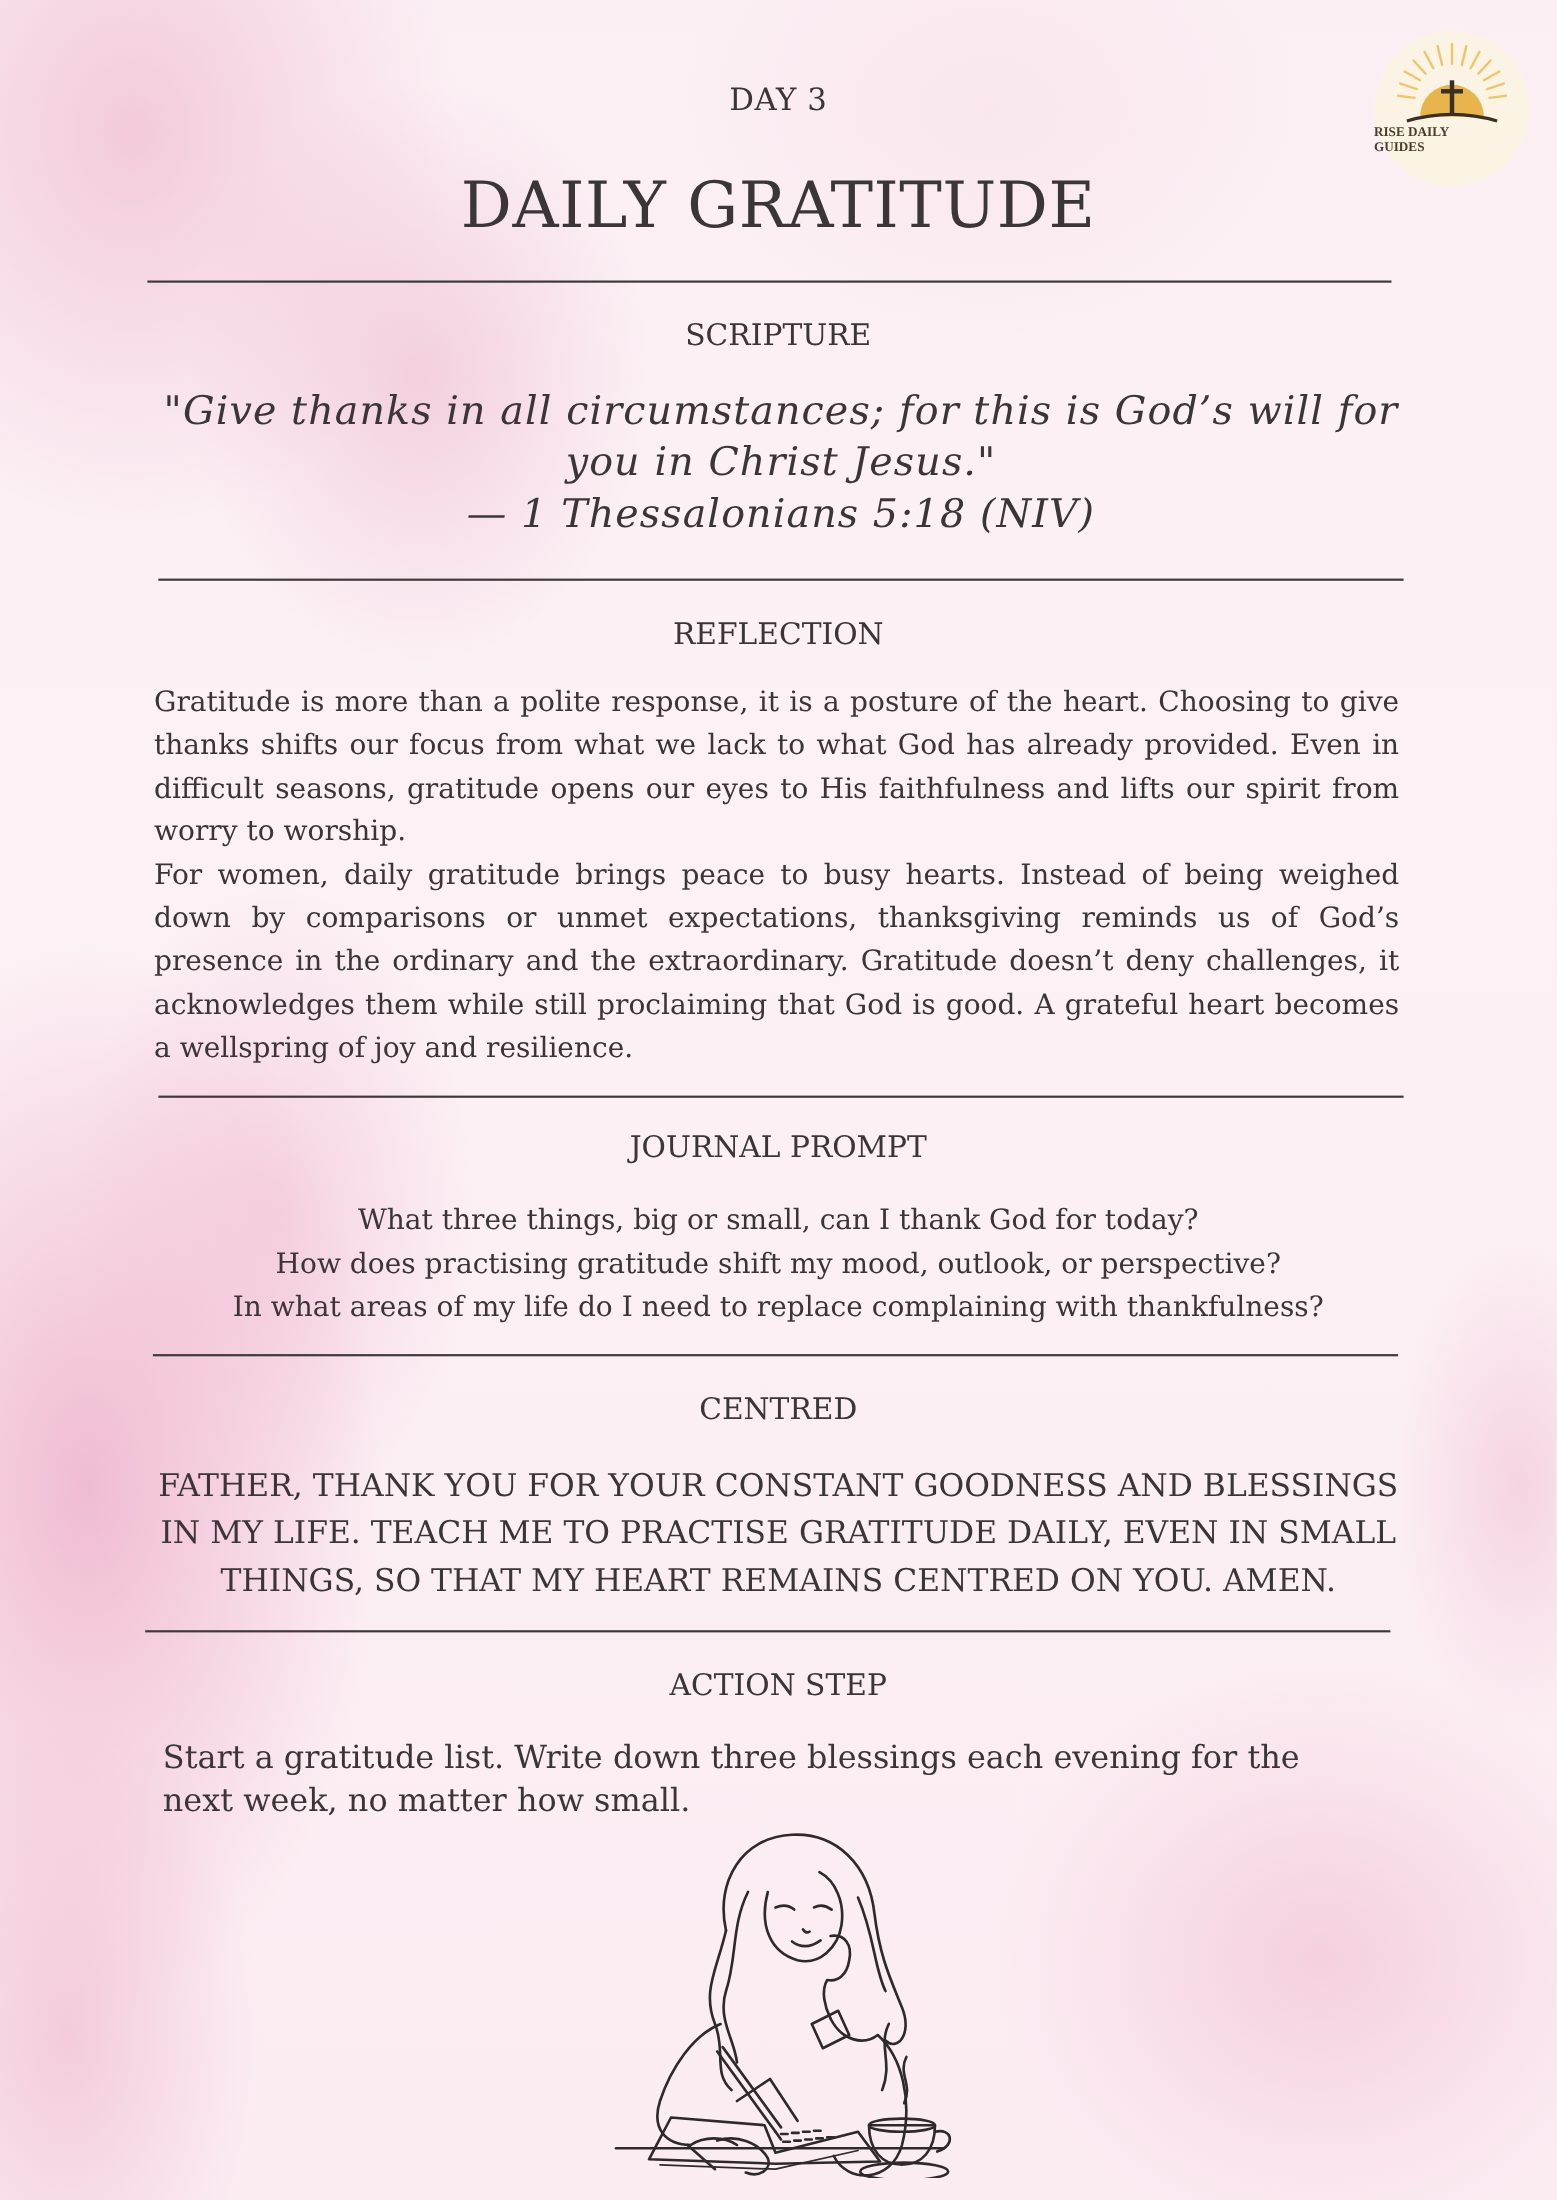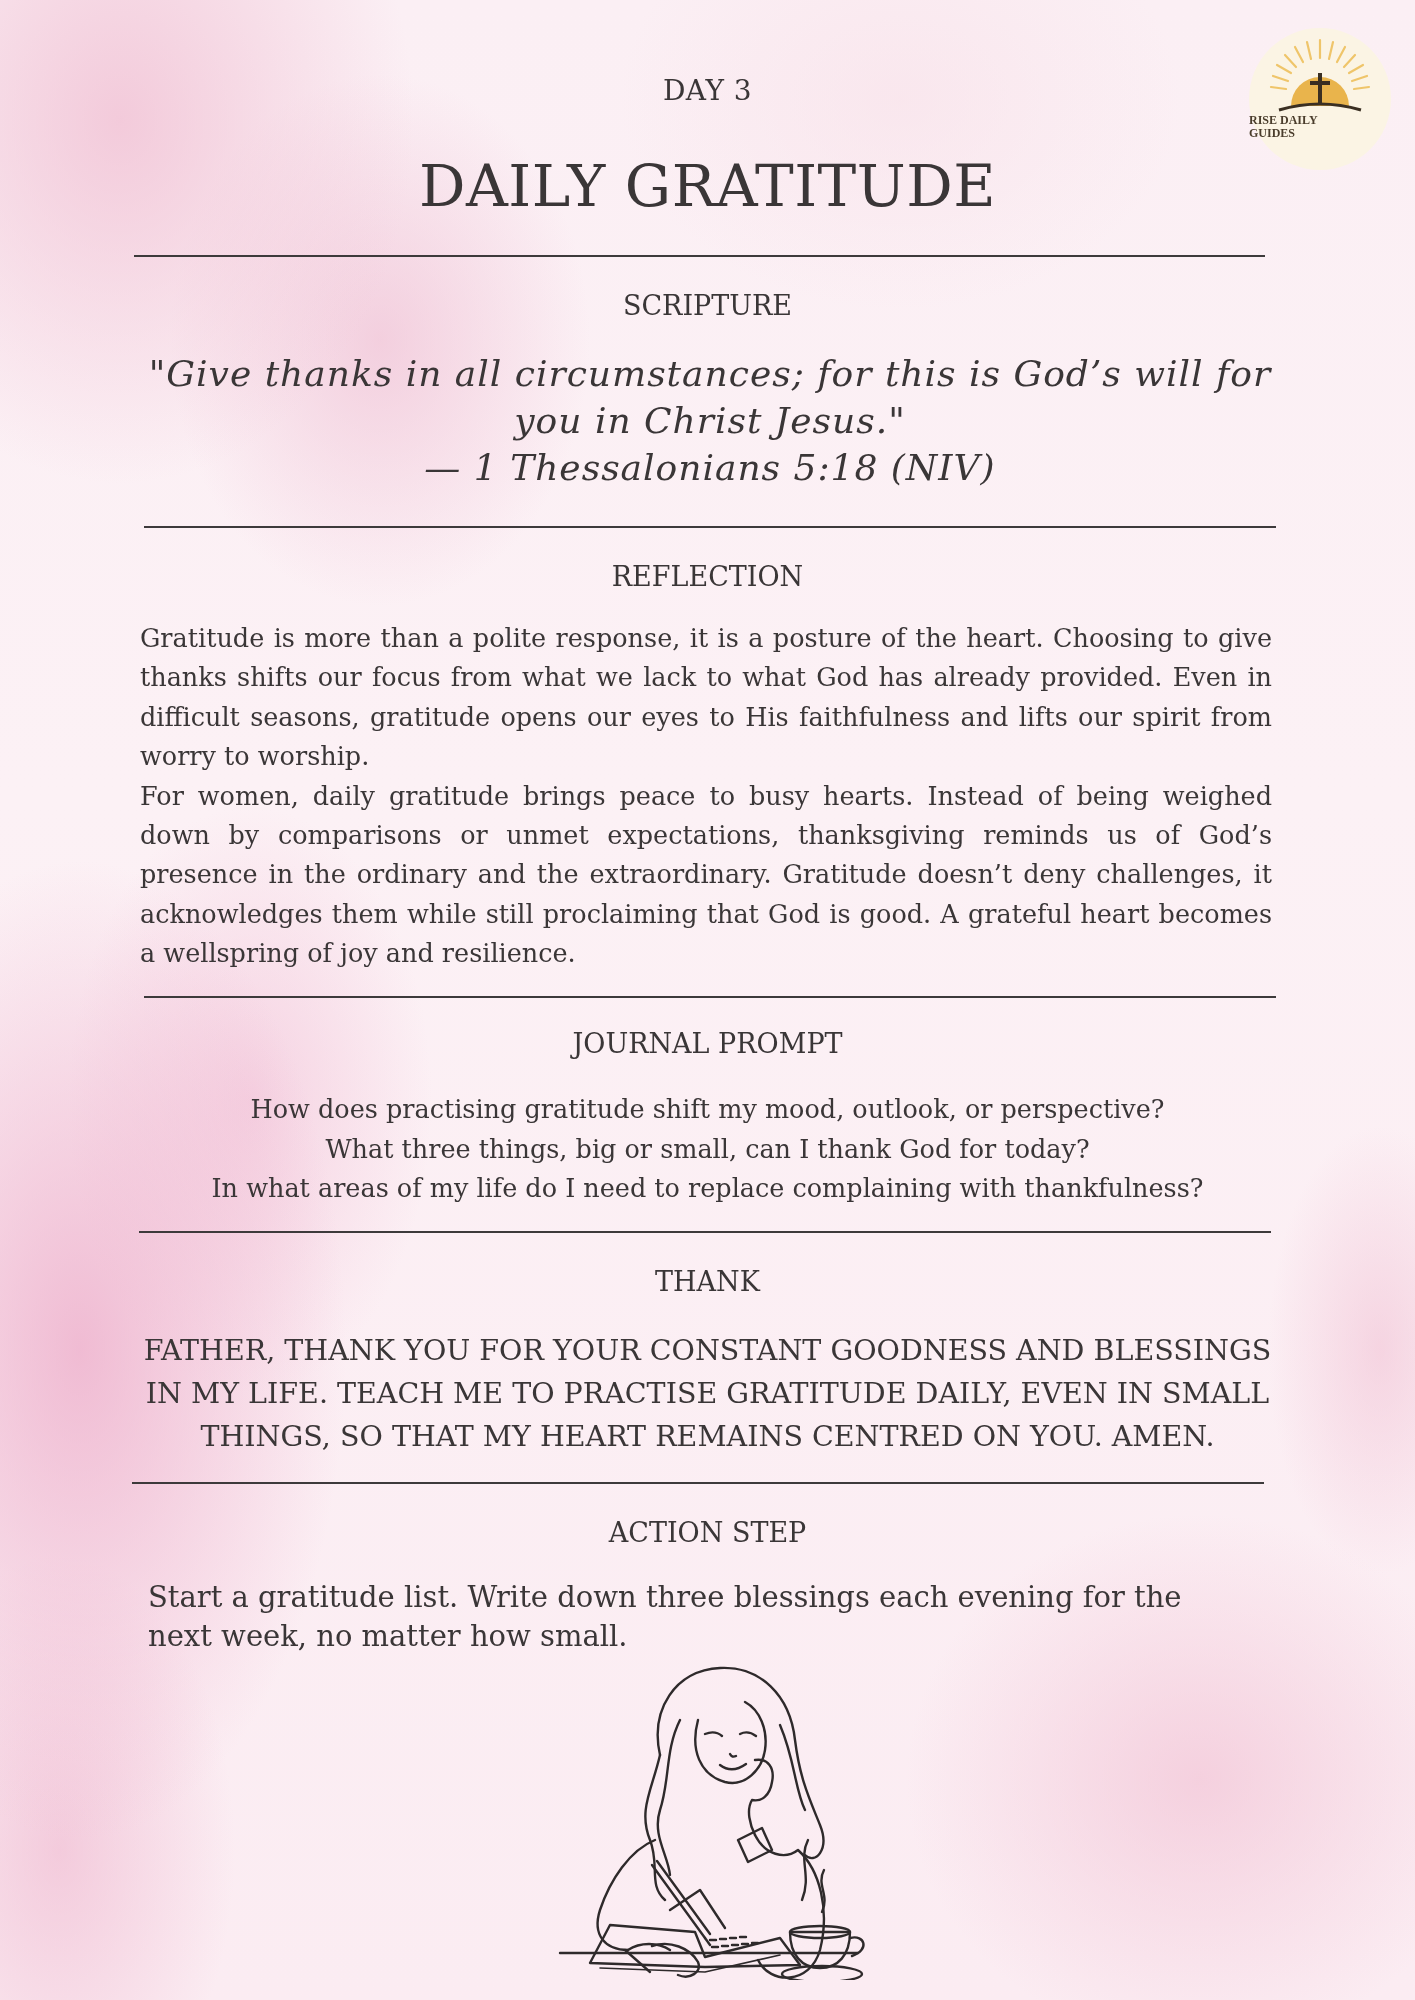--- a/index.html
+++ b/index.html
@@ -134,28 +134,28 @@
   <div class="section-title" style="top:561px;">REFLECTION</div>
   <div class="reflection">
     <p>Gratitude is more than a polite response, it is a posture of the heart. Choosing to give thanks shifts our focus from what we lack to what God has already provided. Even in difficult seasons, gratitude opens our eyes to His faithfulness and lifts our spirit from worry to worship.</p>
     <p>For women, daily gratitude brings peace to busy hearts. Instead of being weighed down by comparisons or unmet expectations, thanksgiving reminds us of God’s presence in the ordinary and the extraordinary. Gratitude doesn’t deny challenges, it acknowledges them while still proclaiming that God is good. A grateful heart becomes a wellspring of joy and resilience.</p>
   </div>
 
   <div class="divider" style="left:144px; width:1132px; top:996px;"></div>
 
   <div class="section-title" style="top:1028px;">JOURNAL PROMPT</div>
   <div class="prompts">
+    <div>What three things, big or small, can I thank God for today?</div>
     <div>How does practising gratitude shift my mood, outlook, or perspective?</div>
-    <div>What three things, big or small, can I thank God for today?</div>
     <div>In what areas of my life do I need to replace complaining with thankfulness?</div>
   </div>
 
   <div class="divider" style="left:139px; width:1132px; top:1231px;"></div>
 
-  <div class="section-title" style="top:1266px;">THANK</div>
+  <div class="section-title" style="top:1266px;">CENTRED</div>
   <div class="prayer">FATHER, THANK YOU FOR YOUR CONSTANT GOODNESS AND BLESSINGS IN MY LIFE. TEACH ME TO PRACTISE GRATITUDE DAILY, EVEN IN SMALL THINGS, SO THAT MY HEART REMAINS CENTRED ON YOU. AMEN.</div>
 
   <div class="divider" style="left:132px; width:1132px; top:1482px;"></div>
 
   <div class="section-title" style="top:1517px;">ACTION STEP</div>
   <div class="action">Start a gratitude list. Write down three blessings each evening for the next week, no matter how small.</div>
 
   <svg class="illustration" width="340" height="330" viewBox="0 0 340 330" fill="none" stroke="#2e2a2b" stroke-width="2.4" stroke-linecap="round" stroke-linejoin="round">
 
     <path d="M120 105 C110 60 135 20 180 18 C220 16 250 45 255 90 C260 130 270 150 280 175 C290 200 275 215 265 205"></path>

